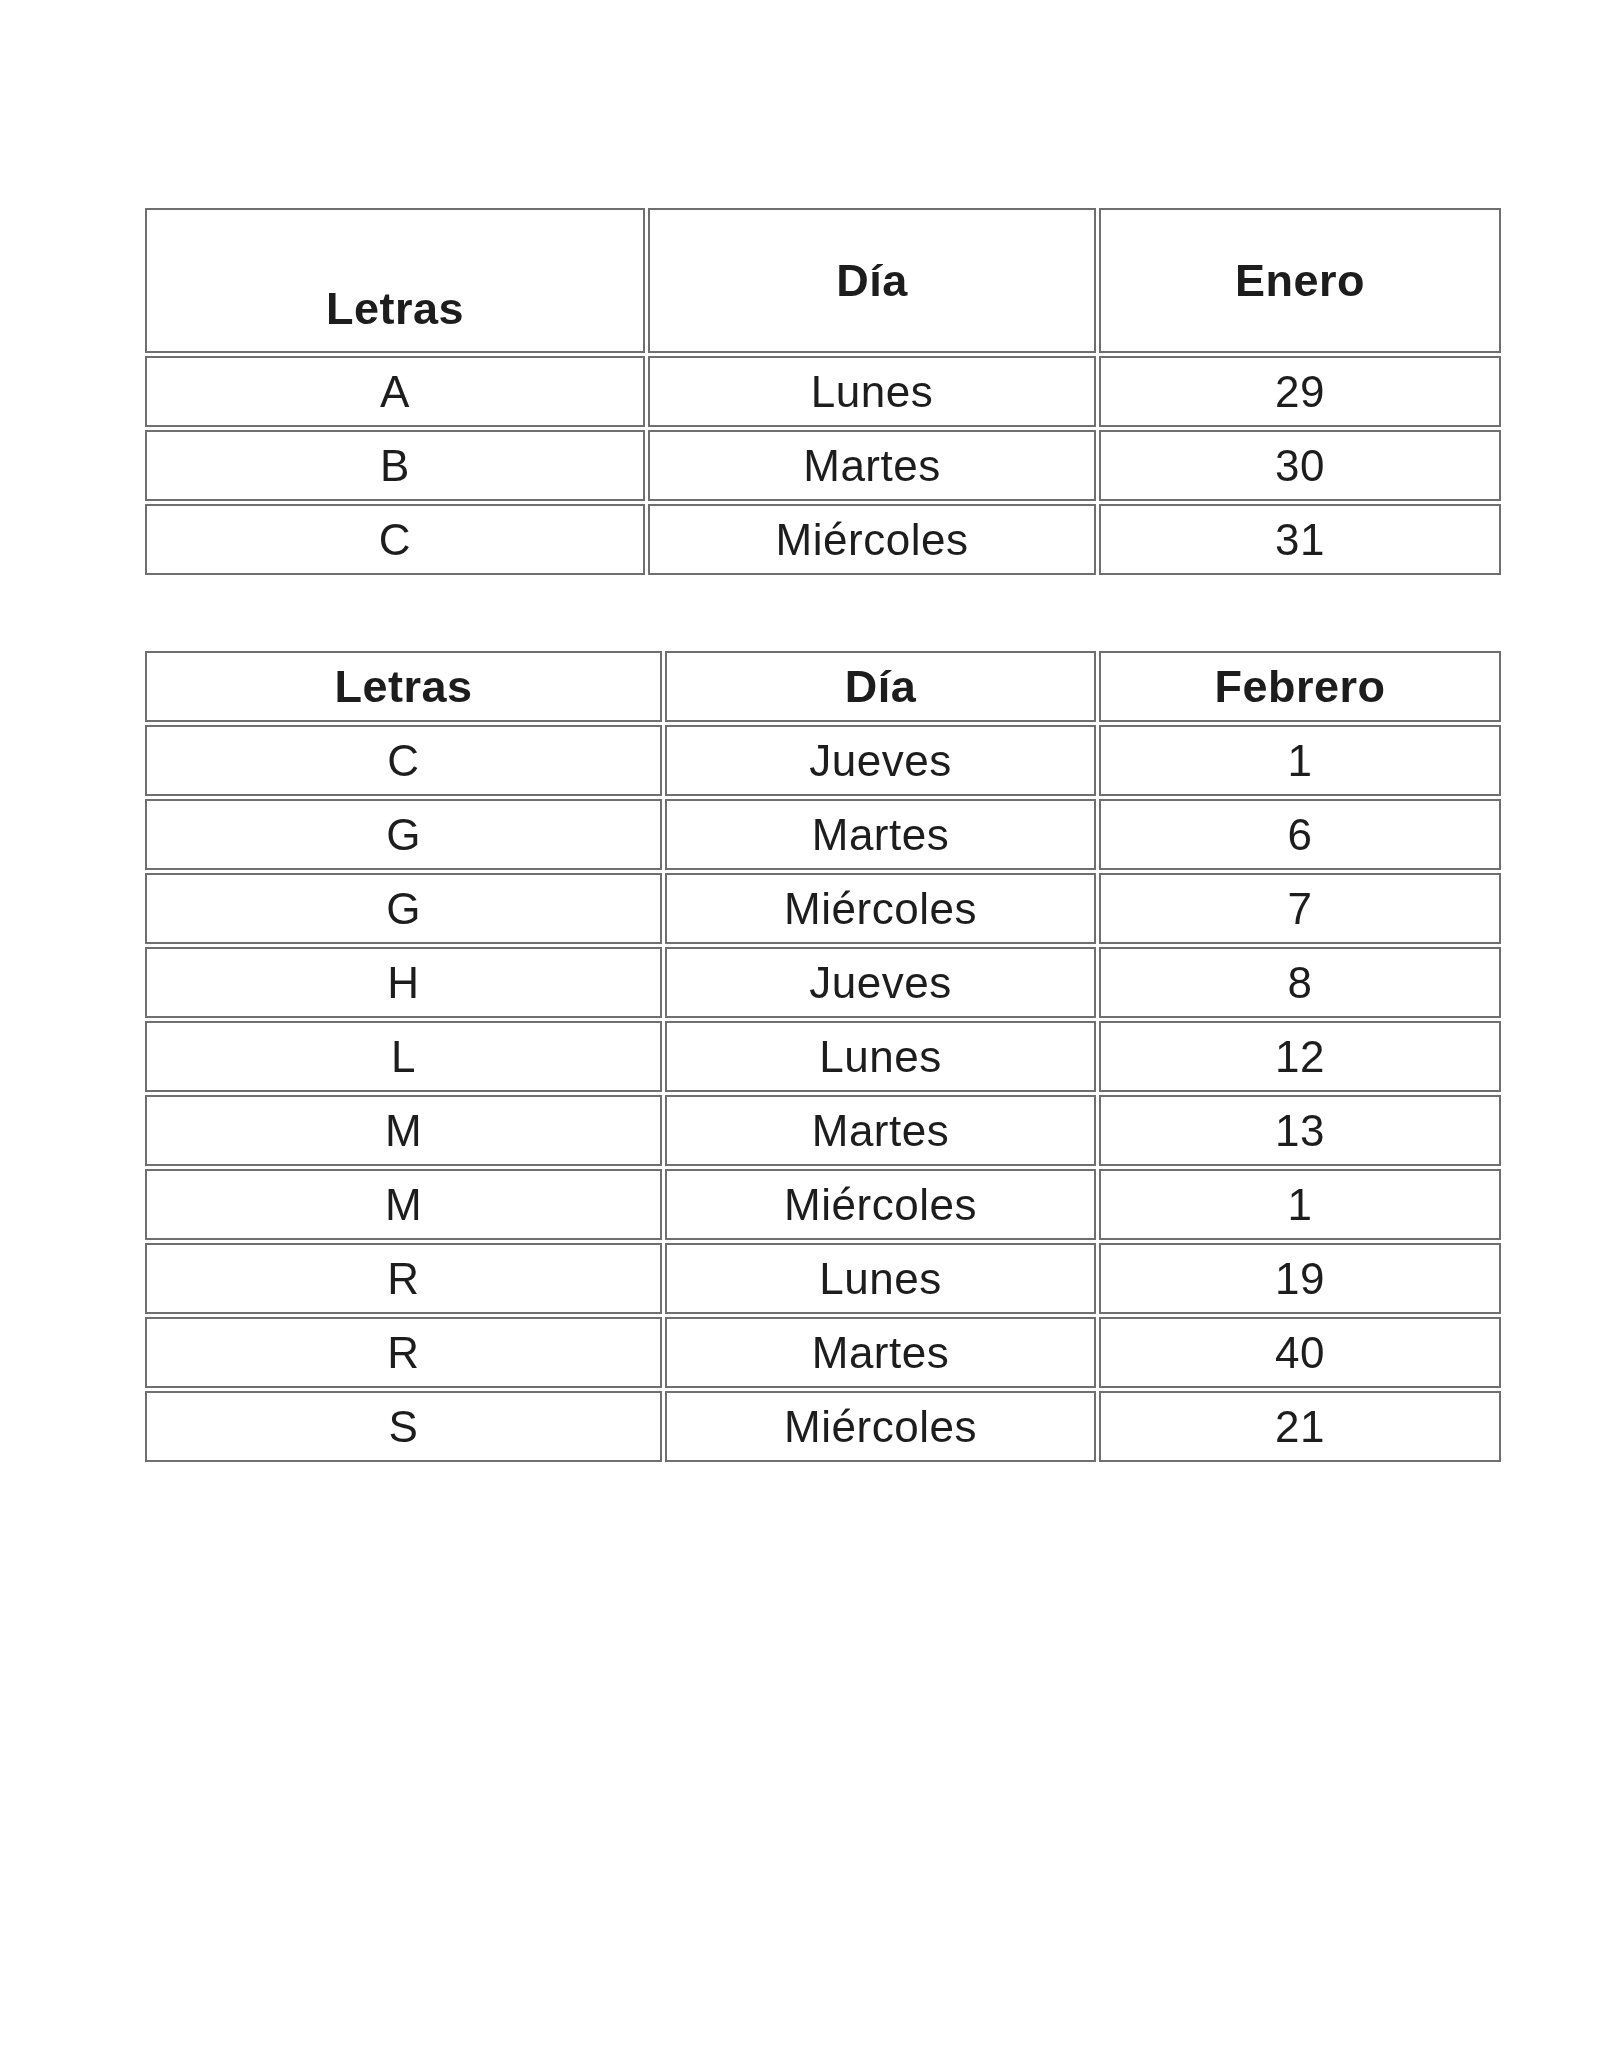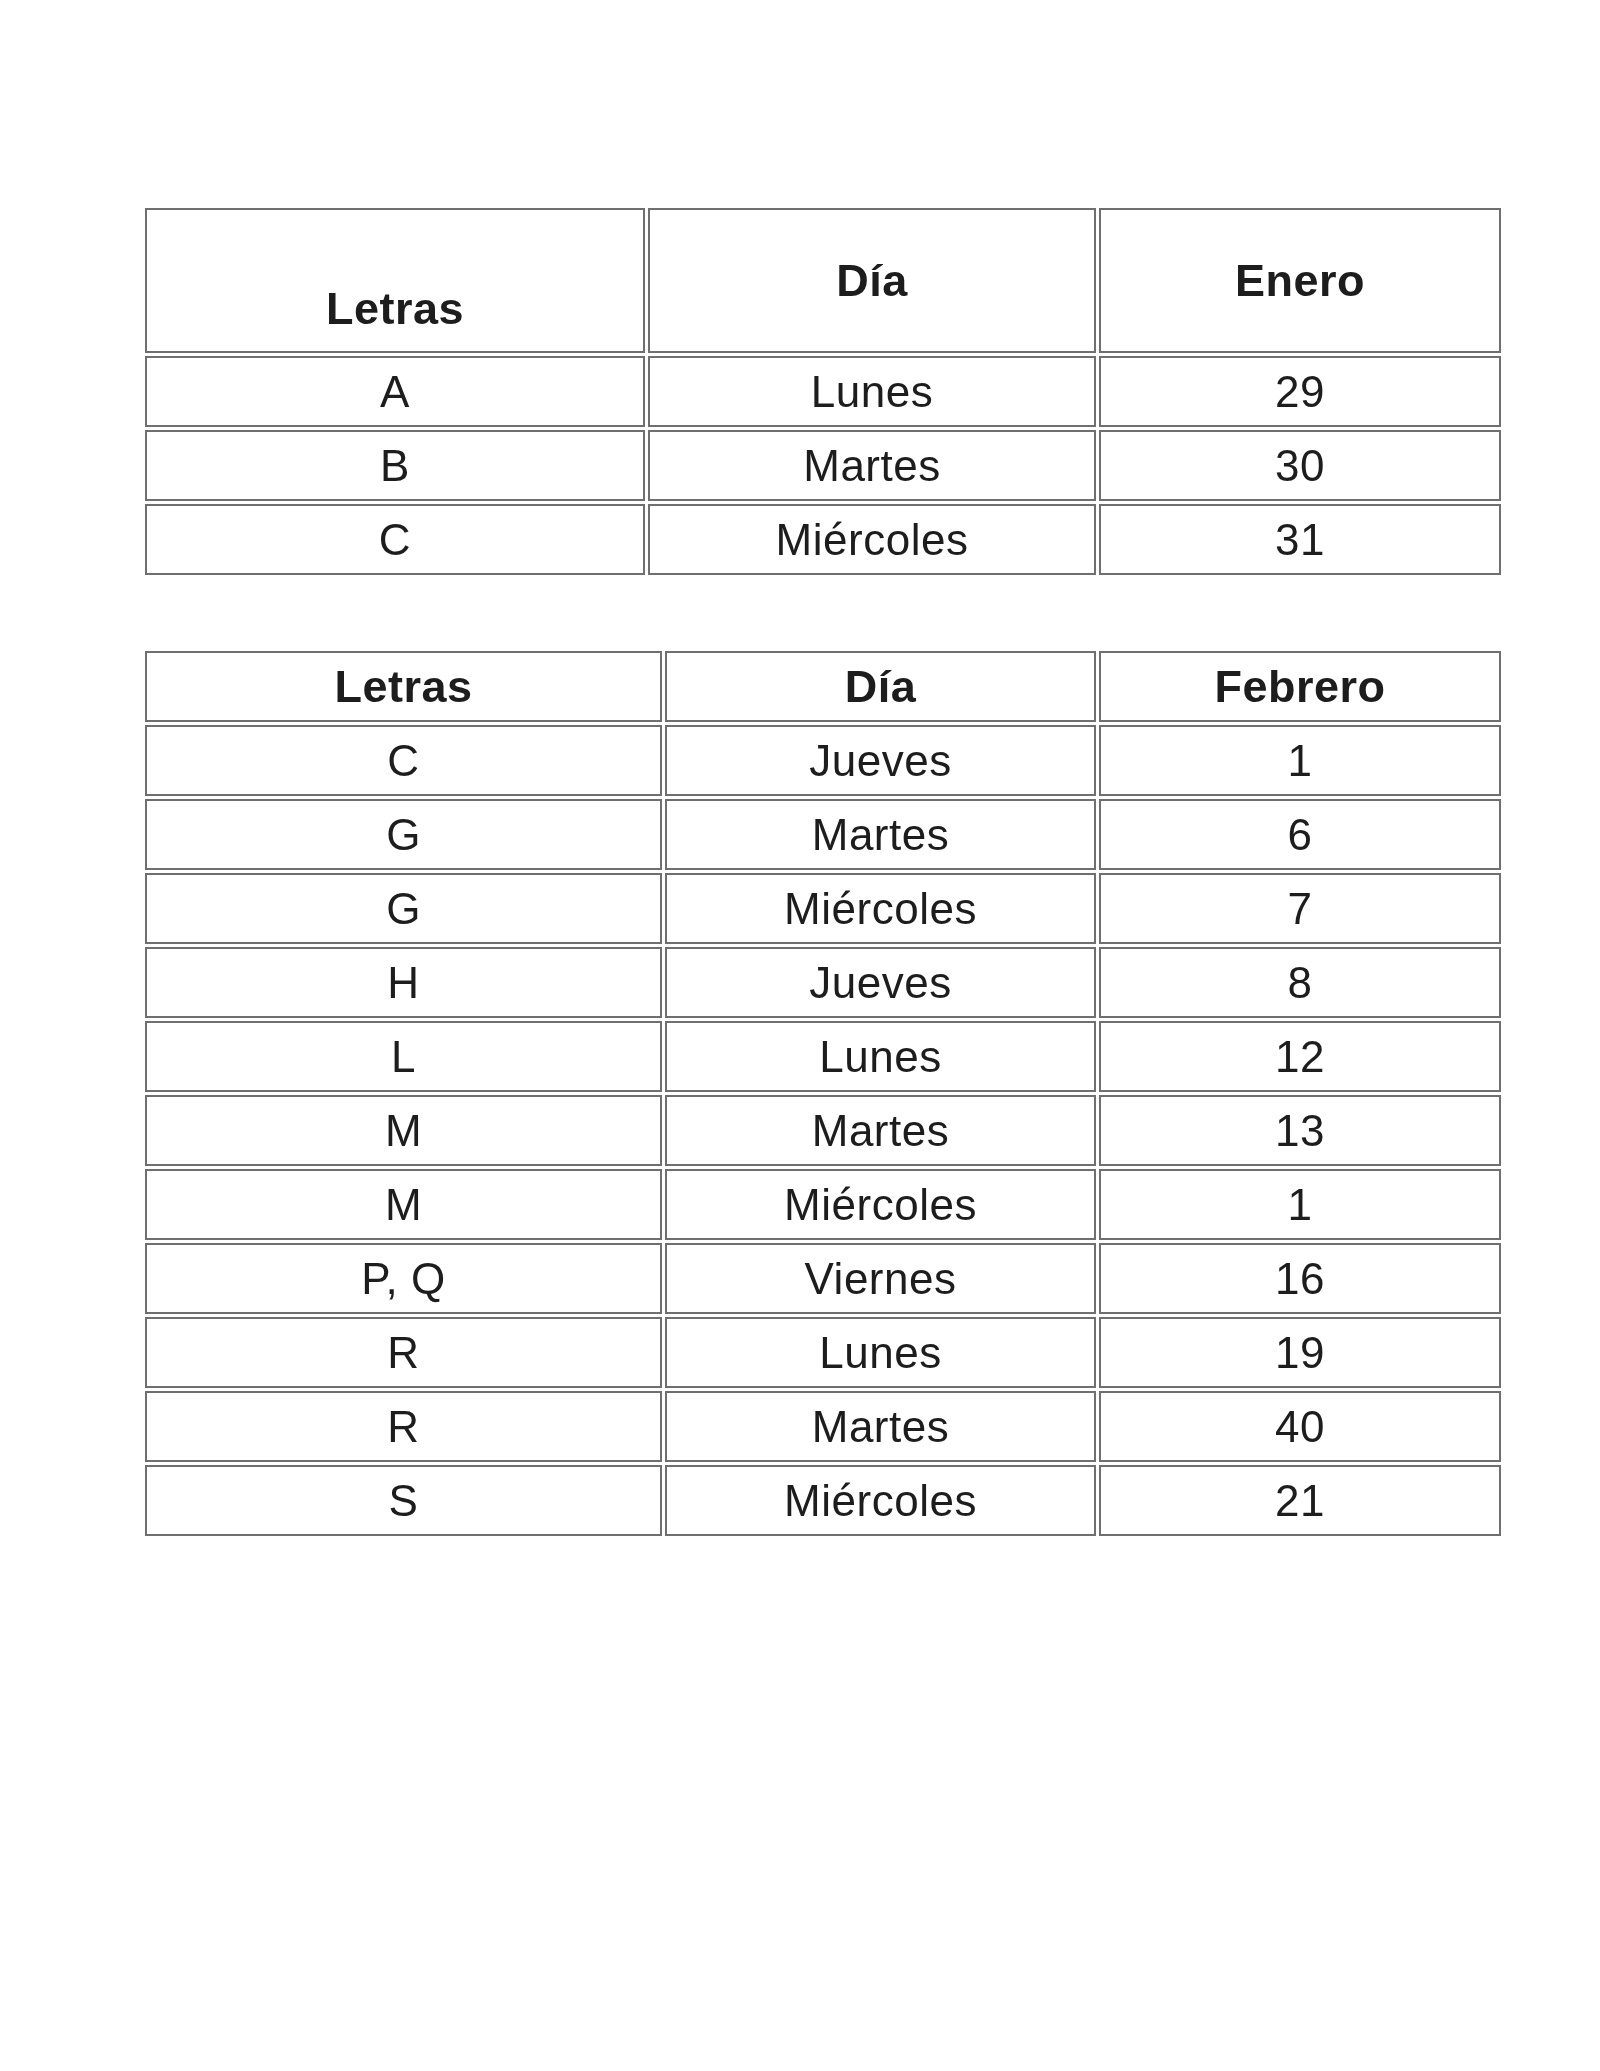--- a/index.html
+++ b/index.html
@@ -131,25 +131,20 @@
         <td>M</td>
         <td>Martes</td>
         <td>13</td>
       </tr>
       <tr>
         <td>M</td>
         <td>Miércoles</td>
         <td>1</td>
       </tr>
       <tr>
-        <td>P, Q</td>
-        <td>Viernes</td>
-        <td>16</td>
-      </tr>
-      <tr>
         <td>R</td>
         <td>Lunes</td>
         <td>19</td>
       </tr>
       <tr>
         <td>R</td>
         <td>Martes</td>
         <td>40</td>
       </tr>
       <tr>

